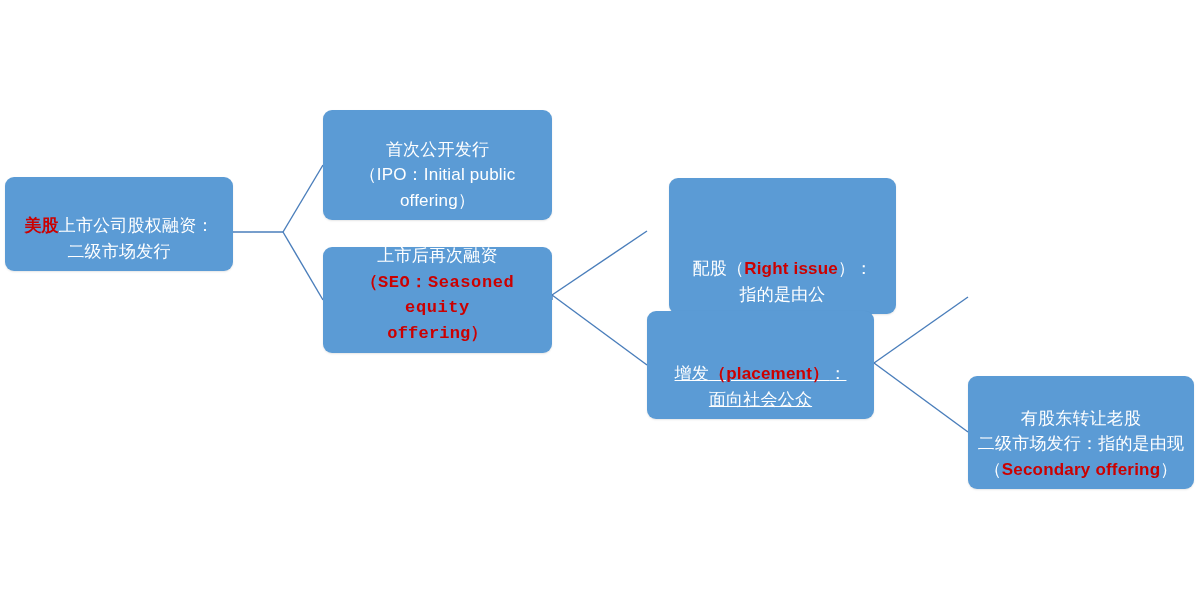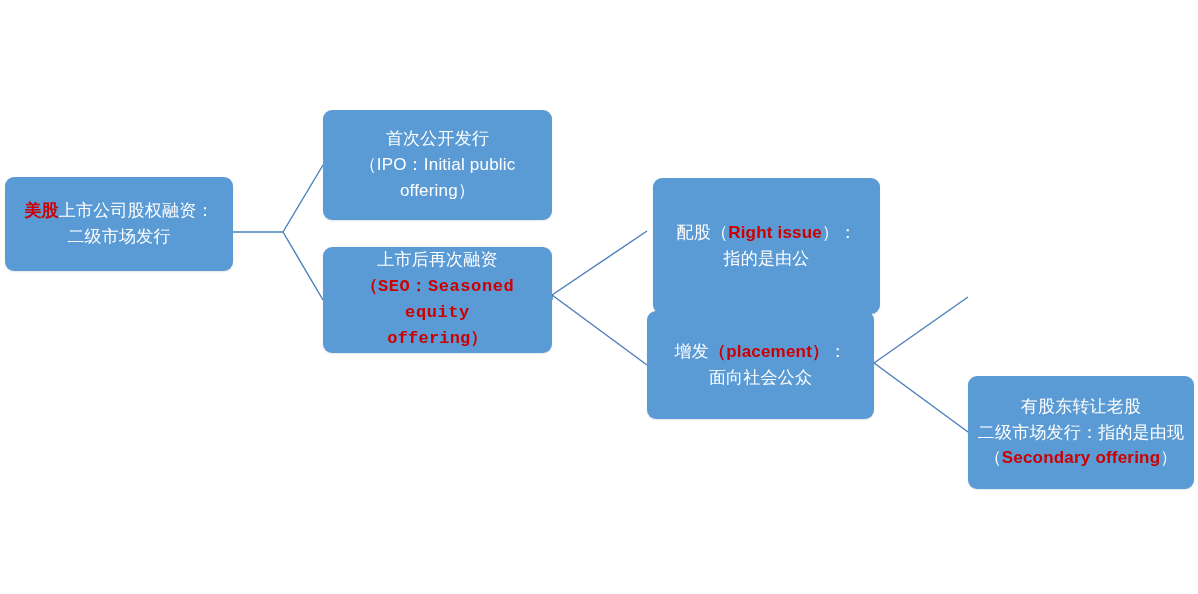--- a/index.html
+++ b/index.html
@@ -28,21 +28,21 @@
   }
   .node {
     position: absolute;
     box-sizing: border-box;
     background: #5B9BD5;
     border-radius: 9px;
     color: #ffffff;
     display: flex;
     flex-direction: column;
     align-items: center;
-    justify-content: center;
+    justify-content: flex-end;
     text-align: center;
     padding: 6px 4px;
     font-size: 17px;
     line-height: 1.52;
     letter-spacing: 0.2px;
     box-shadow: 0 1px 2px rgba(0,0,0,0.10);
   }
   .node .line {
     display: block;
     width: 100%;
@@ -63,24 +63,24 @@
   #node-public-offering {
     left: 5px;  top: 177px;  width: 228px;  height: 94px;
   }
   #node-ipo {
     left: 323px; top: 110px; width: 229px; height: 110px;
   }
   #node-seo {
     left: 323px; top: 247px; width: 229px; height: 106px; font-family: Liberation Mono, monospace;
   }
   #node-right-issue {
-    left: 653px; top: 178px; width: 227px; height: 136px;
+    left: 669px; top: 178px; width: 227px; height: 136px;
   }
   #node-placement {
-    left: 647px; top: 311px; width: 227px; height: 108px;
+    left: 647px; top: 311px; width: 227px; height: 108px; text-decoration: underline;
   }
   #node-primary {
     left: 968px; top: 243px; width: 226px; height: 108px;
   }
   #node-secondary {
     left: 968px; top: 376px; width: 226px; height: 113px;
   }
 </style>
 </head>
 <body>

